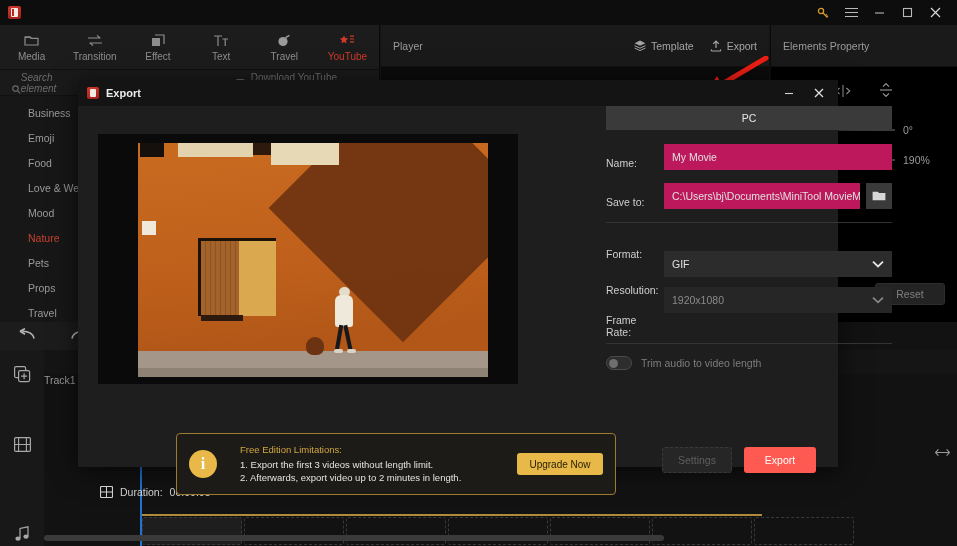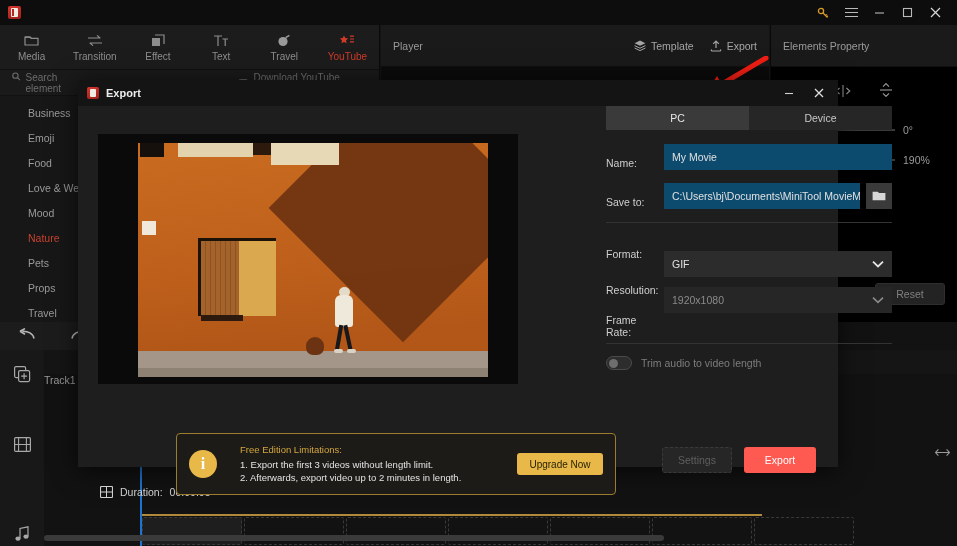--- a/index.html
+++ b/index.html
@@ -52,21 +52,21 @@
     gap: 3px; color: #8d8d8d; font-size: 10px; height: 45px;
   }
   .tool-tab.active { color: #cf3a29; }
   .tool-tab .ic { height: 15px; display: flex; align-items: center; justify-content: center; }
   .tool-tab .ic svg { display: block; }
 
   .search-row {
     height: 26px; display: flex; align-items: center; background: #1a1a1a;
     border-bottom: 1px solid #111; padding: 0 12px; gap: 6px;
   }
-  .search-box { display: flex; align-items: flex-start; gap: 5px; color: #6d6d6d; font-size: 10px; }
+  .search-box { display: flex; align-items: flex-end; color: #6d6d6d; font-size: 10px; font-style: italic; }
   .dl-box { display: flex; align-items: center; gap: 5px; color: #6d6d6d; font-size: 10px; margin-left: 140px; }
 
   .cat-list { padding-top: 4px; }
   .cat-item {
     height: 25px; display: flex; align-items: center; padding-left: 28px;
     color: #9a9a9a; font-size: 10.5px;
   }
   .cat-item.active { color: #c8422f; }
 
   
@@ -237,21 +237,21 @@
     display: flex;
   }
   .seg {
     flex: 1; display: flex; align-items: center; justify-content: center;
     color: #c8c8c8; font-size: 10.5px;
   }
   .seg.active { background: #3a3a3a; color: #e6e6e6; }
   .frow { display: flex; align-items: center; height: 26px; margin-bottom: 13px; }
   .flabel { width: 58px; color: #cfcfcf; font-size: 10.5px; margin-top: 12px; }
   .finput {
-    flex: 1; height: 26px; background: #0c4a6e; color: #e0e0e0; font-size: 10.5px;
+    flex: 1; height: 26px; background: #be185d; color: #e0e0e0; font-size: 10.5px;
     display: flex; align-items: center; padding: 0 8px; border: none; overflow: hidden; white-space: nowrap;
   }
   .folder-btn {
     width: 26px; height: 26px; margin-left: 6px; background: #3a3a3a;
     display: flex; align-items: center; justify-content: center; color: #d8d8d8;
   }
   .fselect {
     flex: 1; height: 26px; background: #2c2c2c; color: #e0e0e0; font-size: 10.5px;
     display: flex; align-items: center; padding: 0 8px; justify-content: space-between; margin-top: 32px;
   }
@@ -634,21 +634,20 @@
         <svg width="13" height="12" viewBox="0 0 13 12">
             <rect x="0.5" y="0.5" width="12" height="11" rx="1" fill="none" stroke="#d0d0d0" stroke-width="1.1"></rect>
             <path d="M0.5 6h12M6.5 0.5v11" stroke="#d0d0d0" stroke-width="1"></path>
           </svg>
         <span>Duration:</span>
         <span>00:00:05</span>
       </div>
 
       <div class="seg-tabs">
         <div class="seg active">PC</div>
-        <div class="seg">Device</div>
       </div>
 
       <div class="form">
         <div class="frow">
           <div class="flabel">Name:</div>
           <div class="finput">My Movie</div>
         </div>
         <div class="frow">
           <div class="flabel">Save to:</div>
           <div class="finput">C:\Users\bj\Documents\MiniTool MovieMaker\outp</div>

